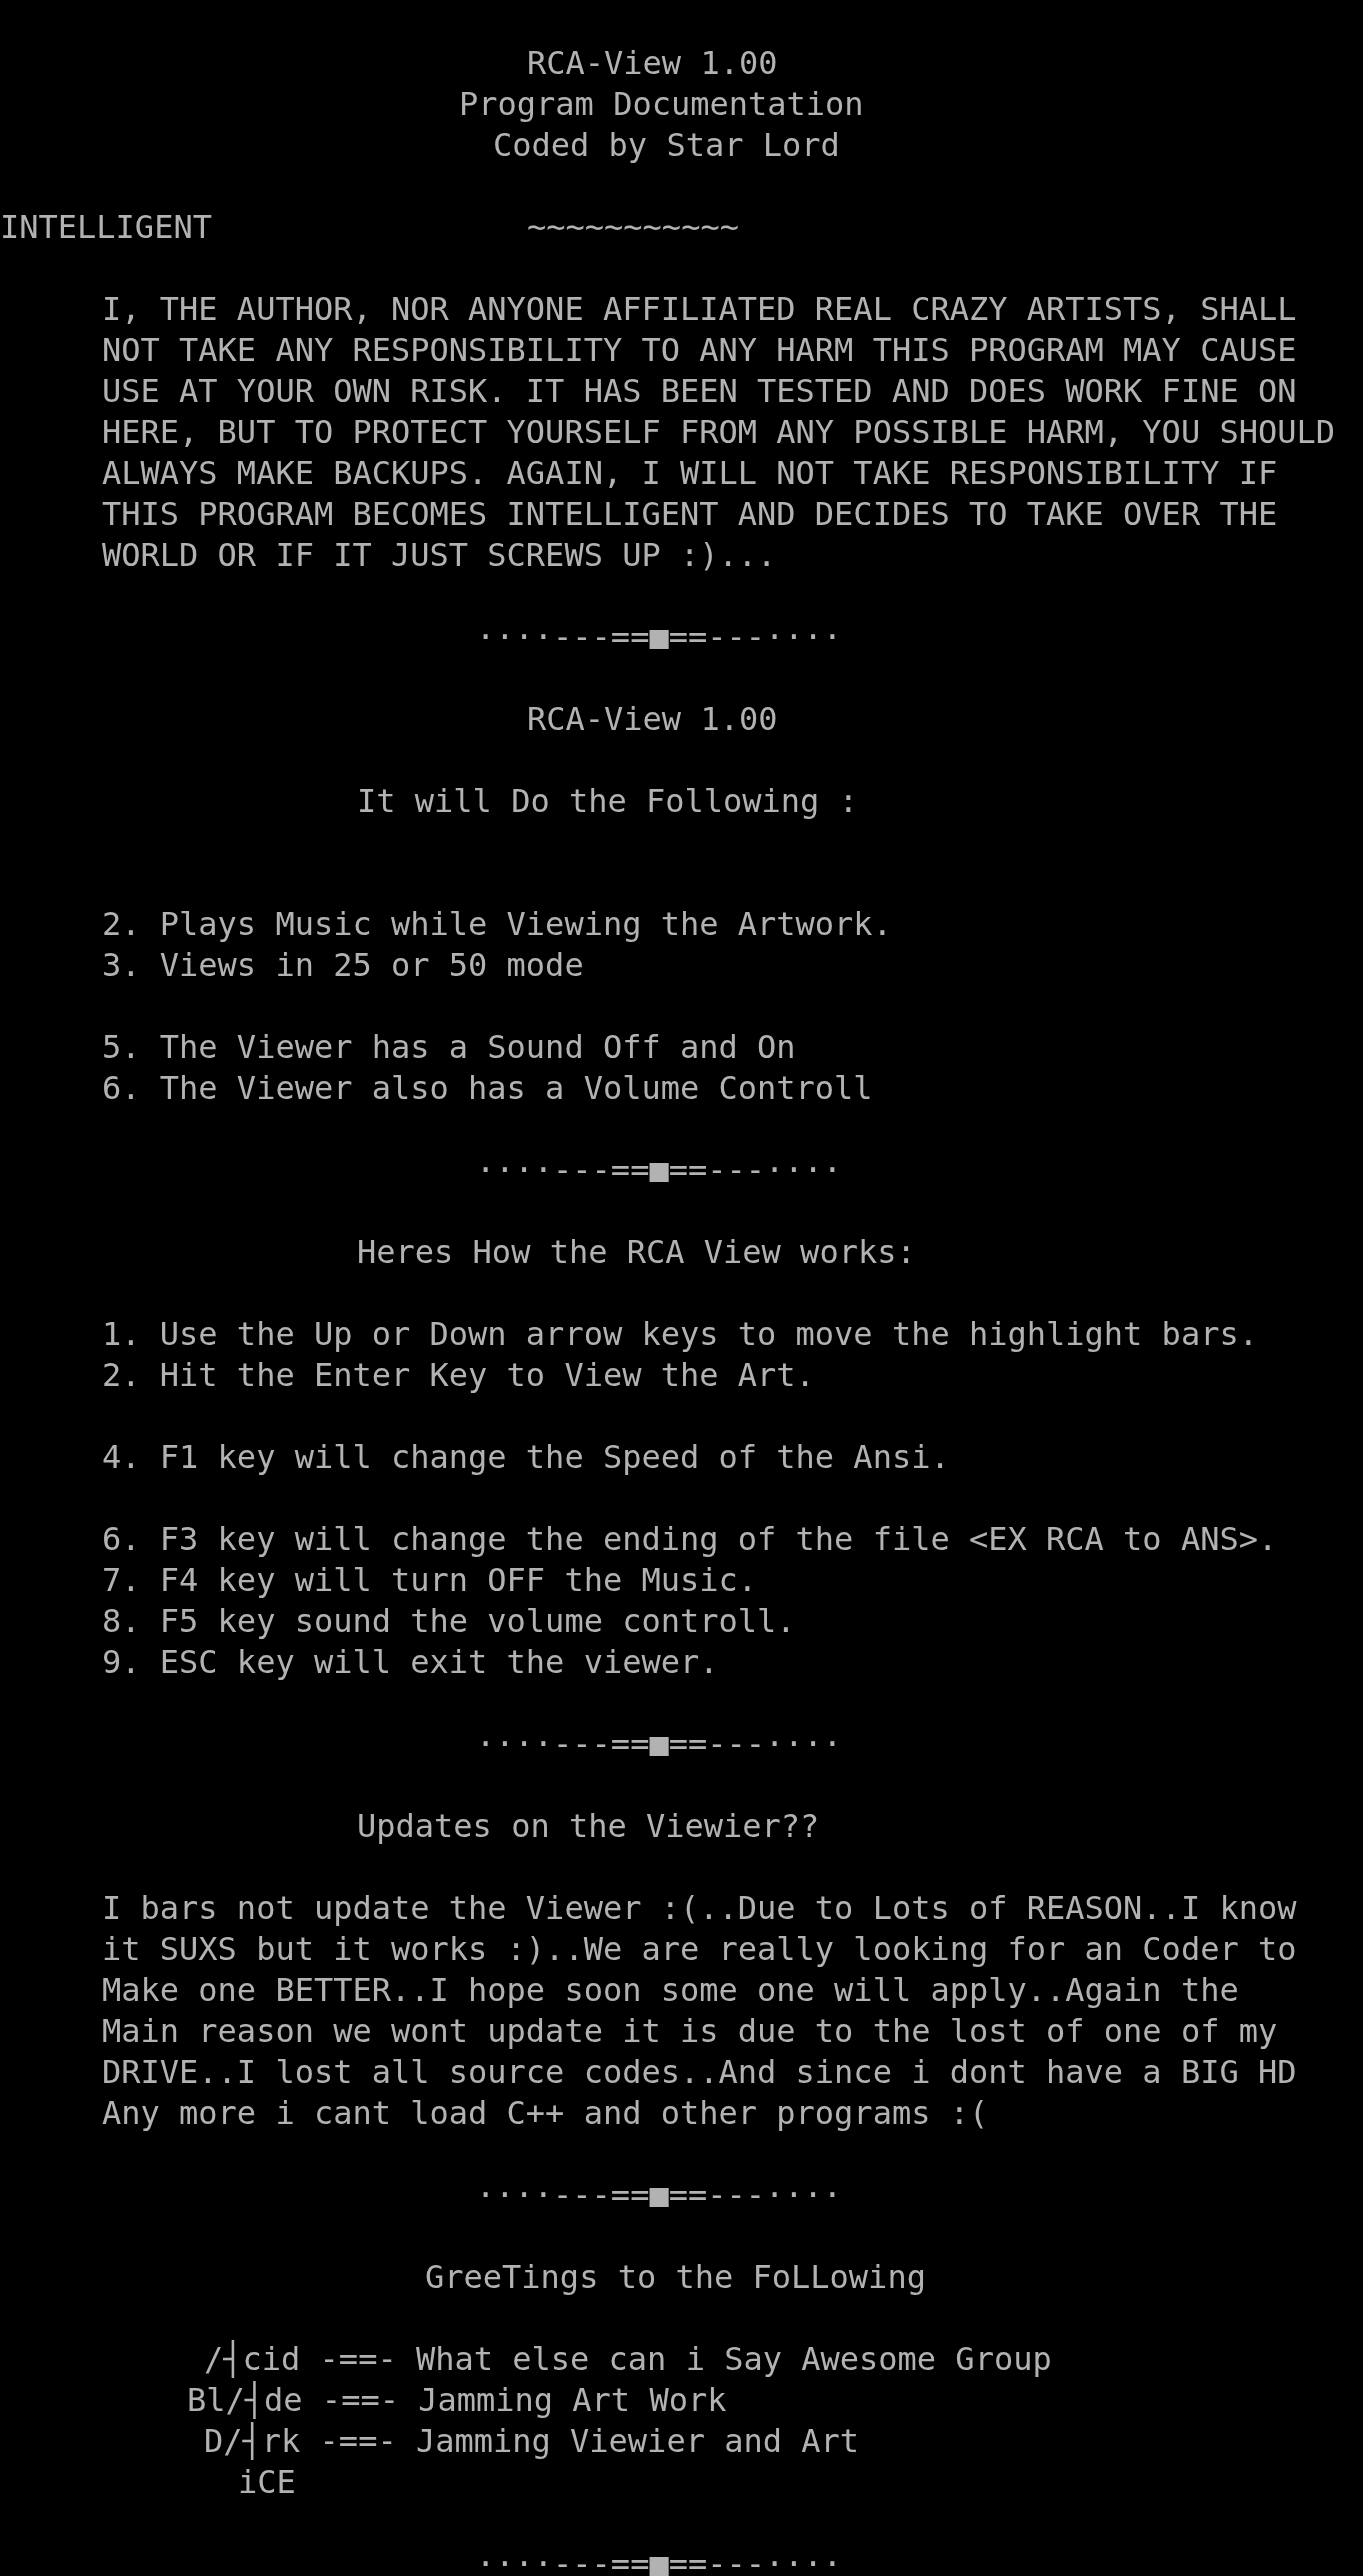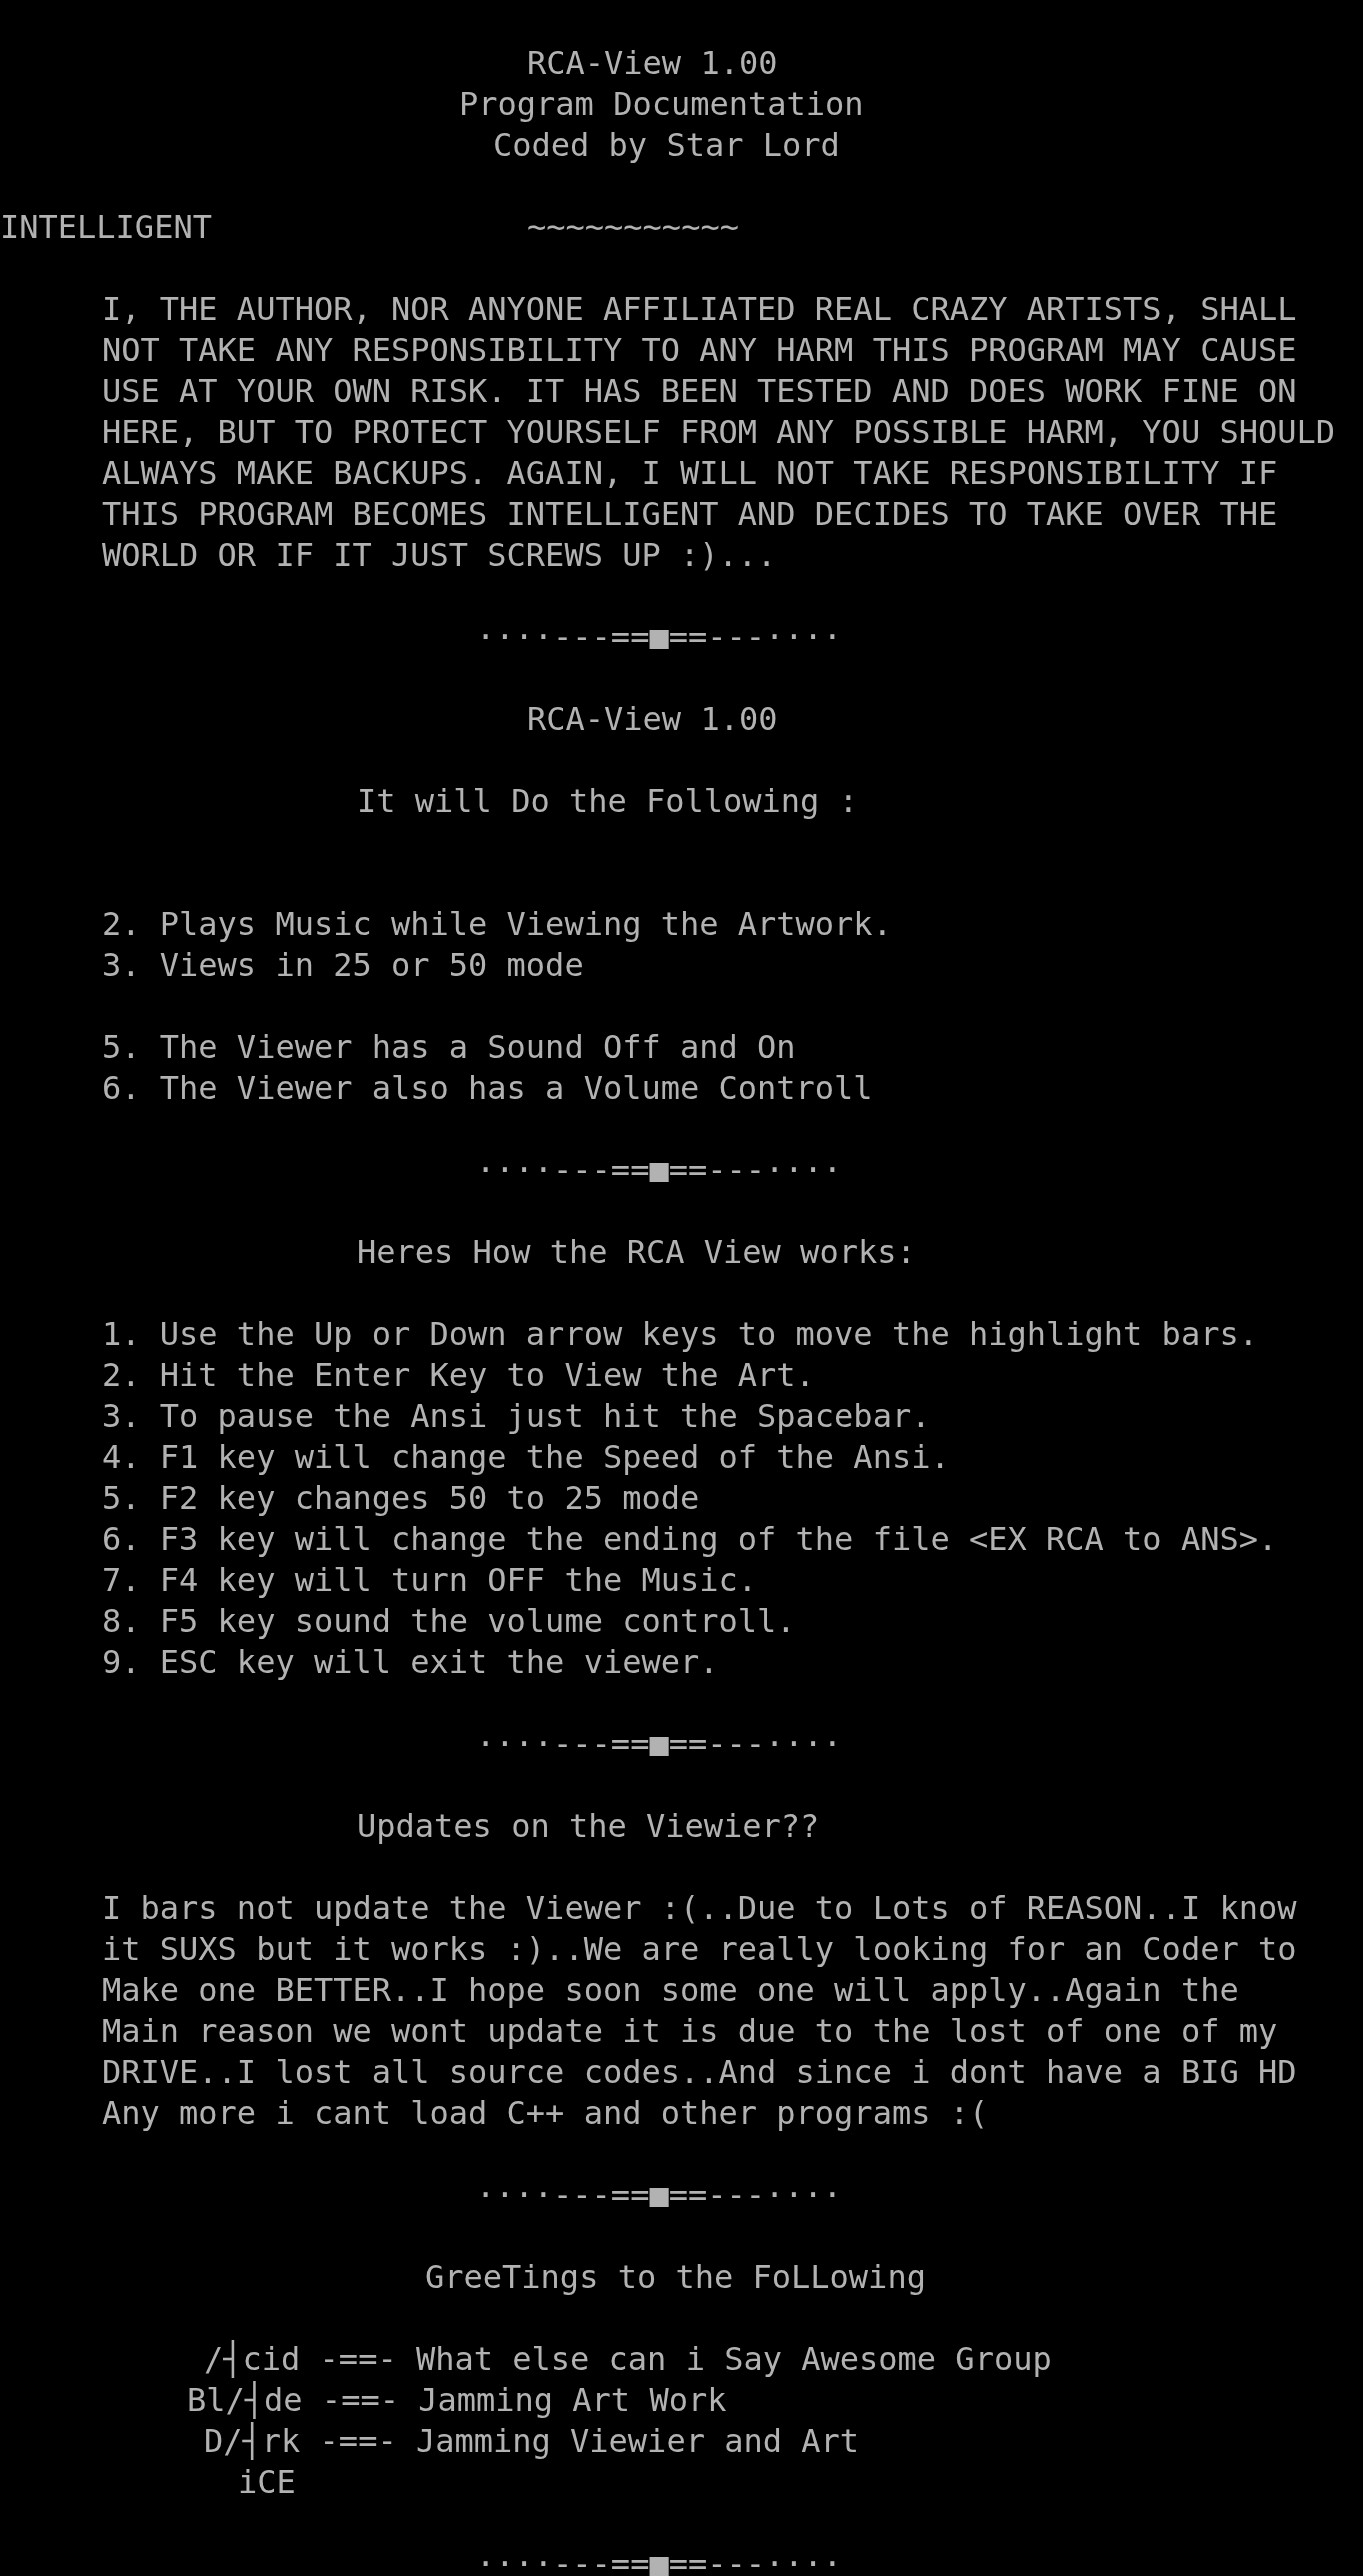--- a/index.html
+++ b/index.html
@@ -49,23 +49,21 @@
   <span class="ln" style="--r:23;--c:6">3. Views in 25 or 50 mode</span>
   <span class="ln" style="--r:25;--c:6">5. The Viewer has a Sound Off and On</span>
   <span class="ln" style="--r:26;--c:6">6. The Viewer also has a Volume Controll</span>
 
   <span class="ln" style="--r:28;--c:28">····---==■==---····</span>
 
   <span class="ln" style="--r:30;--c:21">Heres How the RCA View works:</span>
 
   <span class="ln" style="--r:32;--c:6">1. Use the Up or Down arrow keys to move the highlight bars.</span>
   <span class="ln" style="--r:33;--c:6">2. Hit the Enter Key to View the Art.</span>
-  <span class="ln" style="--r:34;--c:6">3. To pause the Ansi just hit the Spacebar.</span>
   <span class="ln" style="--r:35;--c:6">4. F1 key will change the Speed of the Ansi.</span>
-  <span class="ln" style="--r:36;--c:6">5. F2 key changes 50 to 25 mode</span>
   <span class="ln" style="--r:37;--c:6">6. F3 key will change the ending of the file &lt;EX RCA to ANS&gt;.</span>
   <span class="ln" style="--r:38;--c:6">7. F4 key will turn OFF the Music.</span>
   <span class="ln" style="--r:39;--c:6">8. F5 key sound the volume controll.</span>
   <span class="ln" style="--r:40;--c:6">9. ESC key will exit the viewer.</span>
 
   <span class="ln" style="--r:42;--c:28">····---==■==---····</span>
 
   <span class="ln" style="--r:44;--c:21">Updates on the Viewier??</span>
 
   <span class="ln" style="--r:46;--c:6">I bars not update the Viewer :(..Due to Lots of REASON..I know</span>

